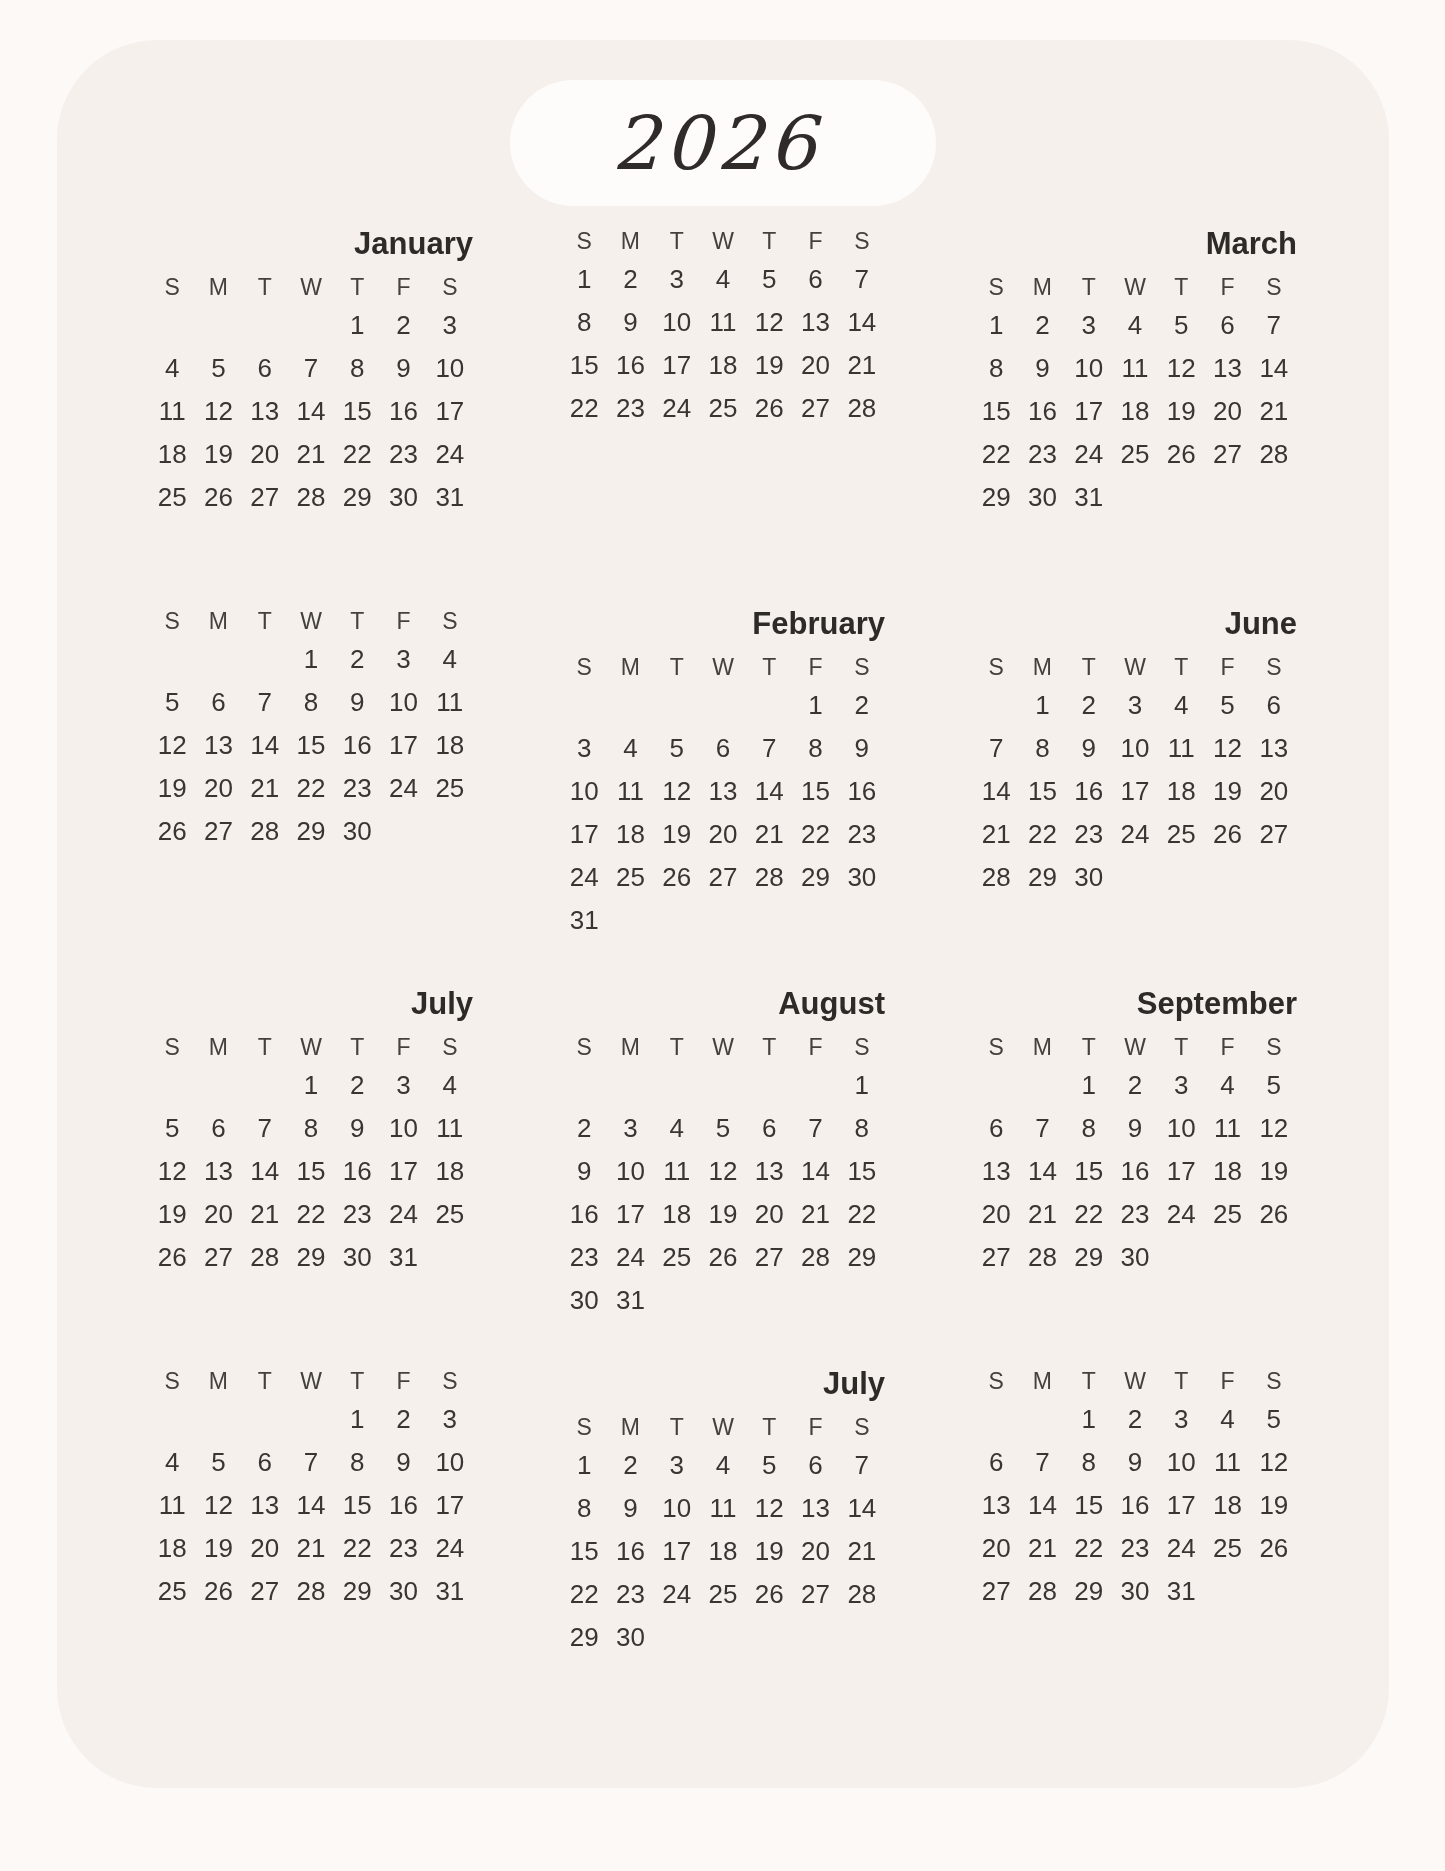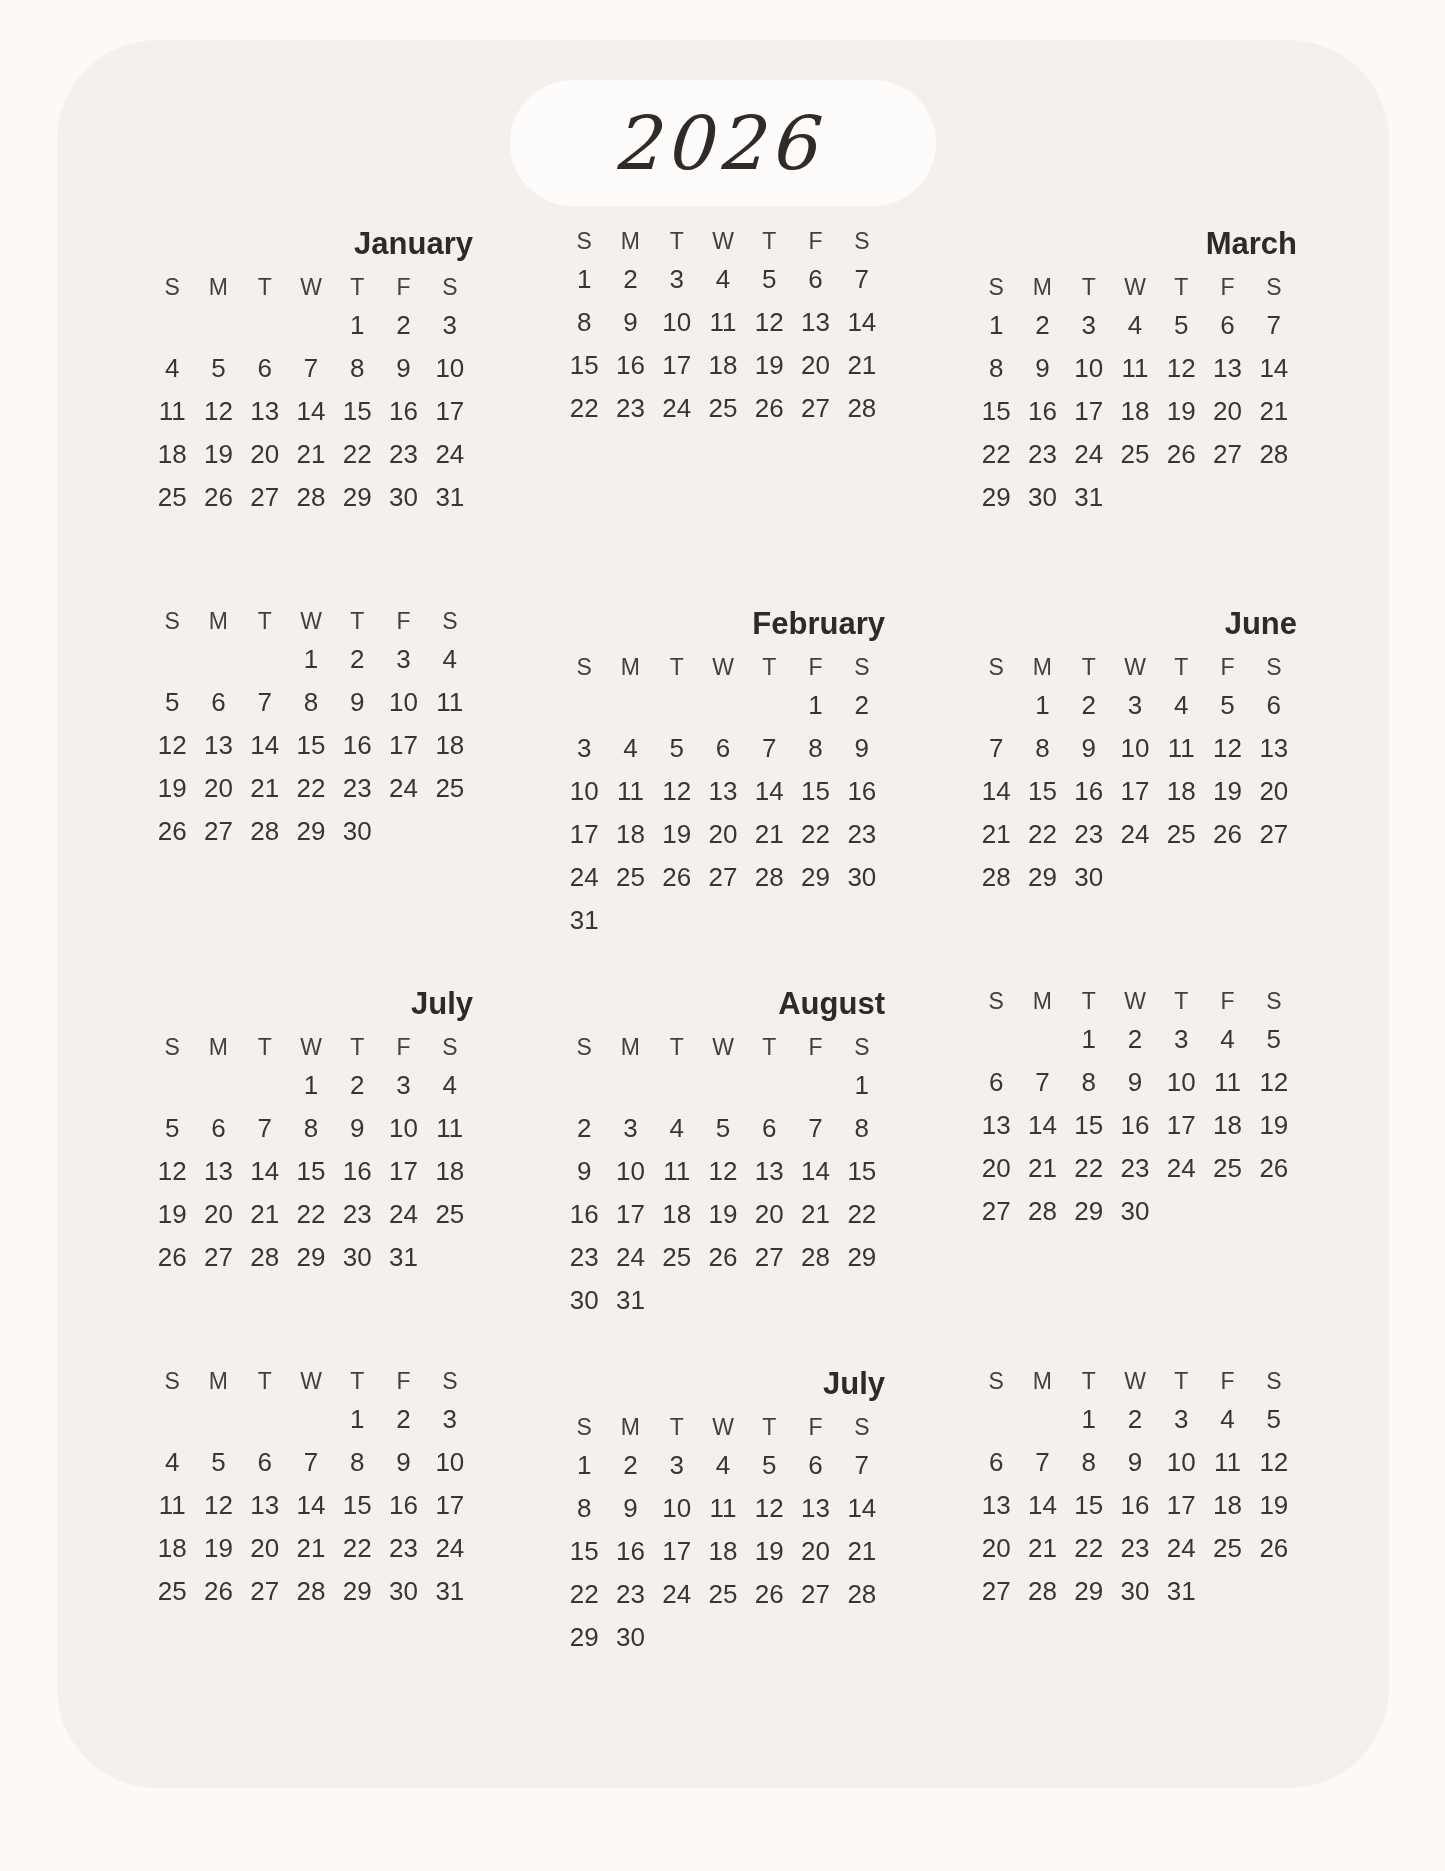--- a/index.html
+++ b/index.html
@@ -475,20 +475,21 @@
           <span class="day">30</span>
           <span class="day">31</span>
           <span class="day"></span>
           <span class="day"></span>
           <span class="day"></span>
           <span class="day"></span>
           <span class="day"></span>
         </div>
       </section>
       <section class="month">
+        <h2 class="month-name">September</h2>
         <div class="weekdays">
           <span>S</span>
           <span>M</span>
           <span>T</span>
           <span>W</span>
           <span>T</span>
           <span>F</span>
           <span>S</span>
         </div>
         <div class="days">

